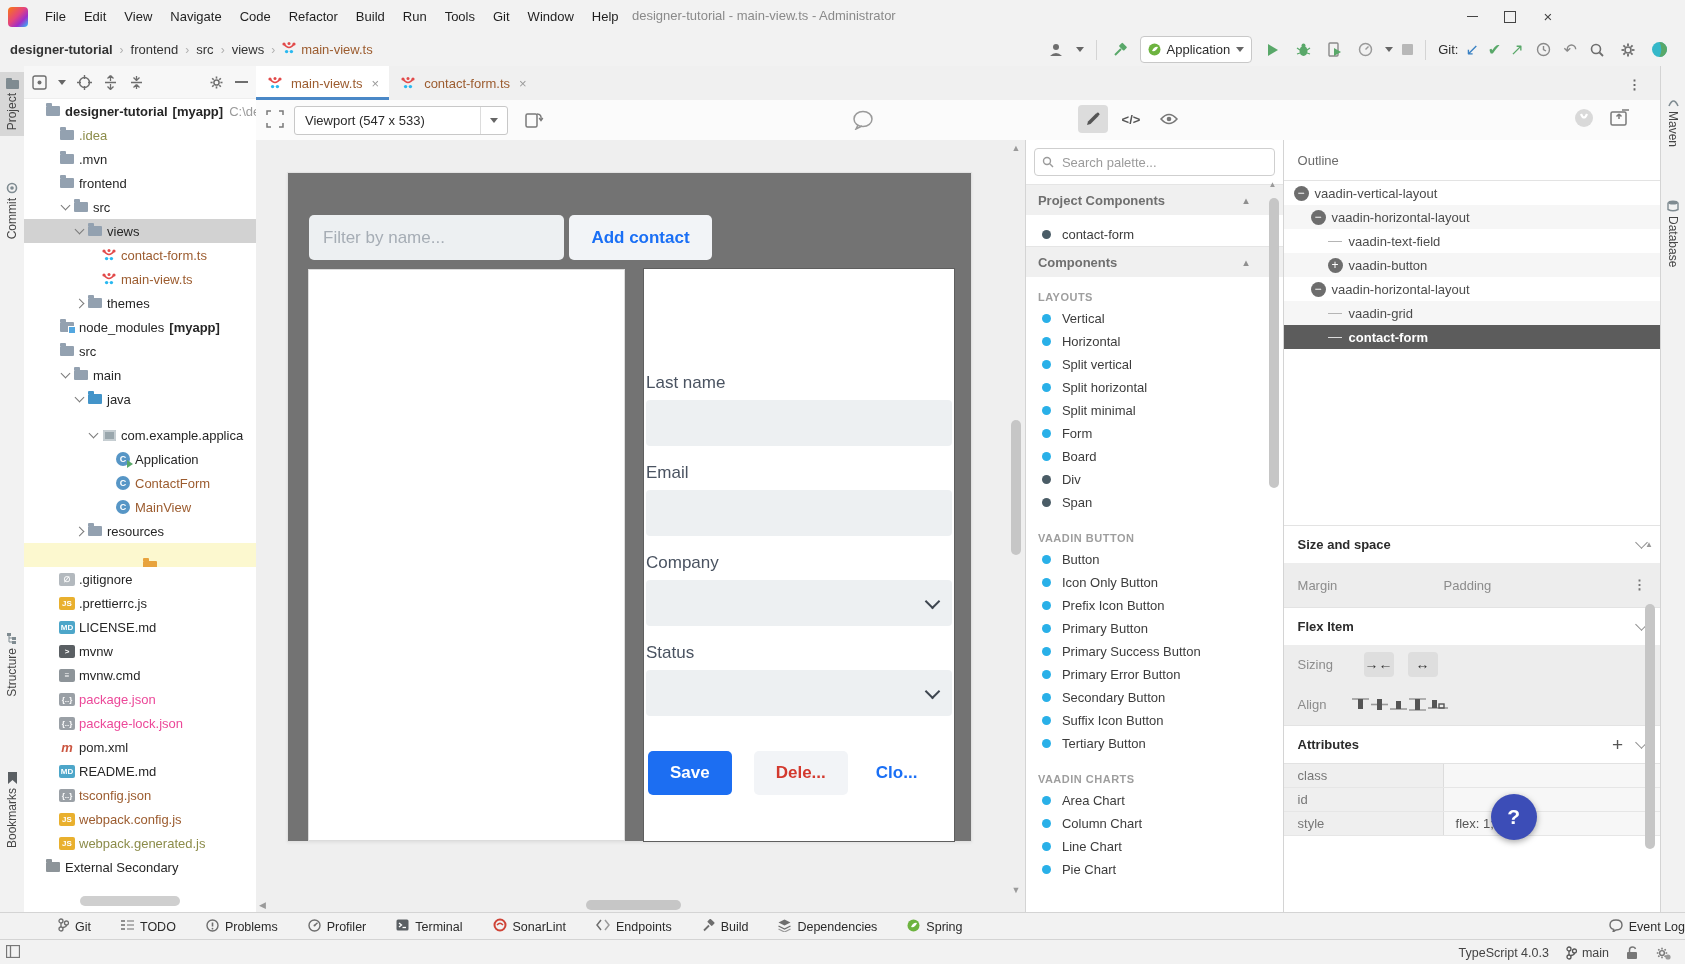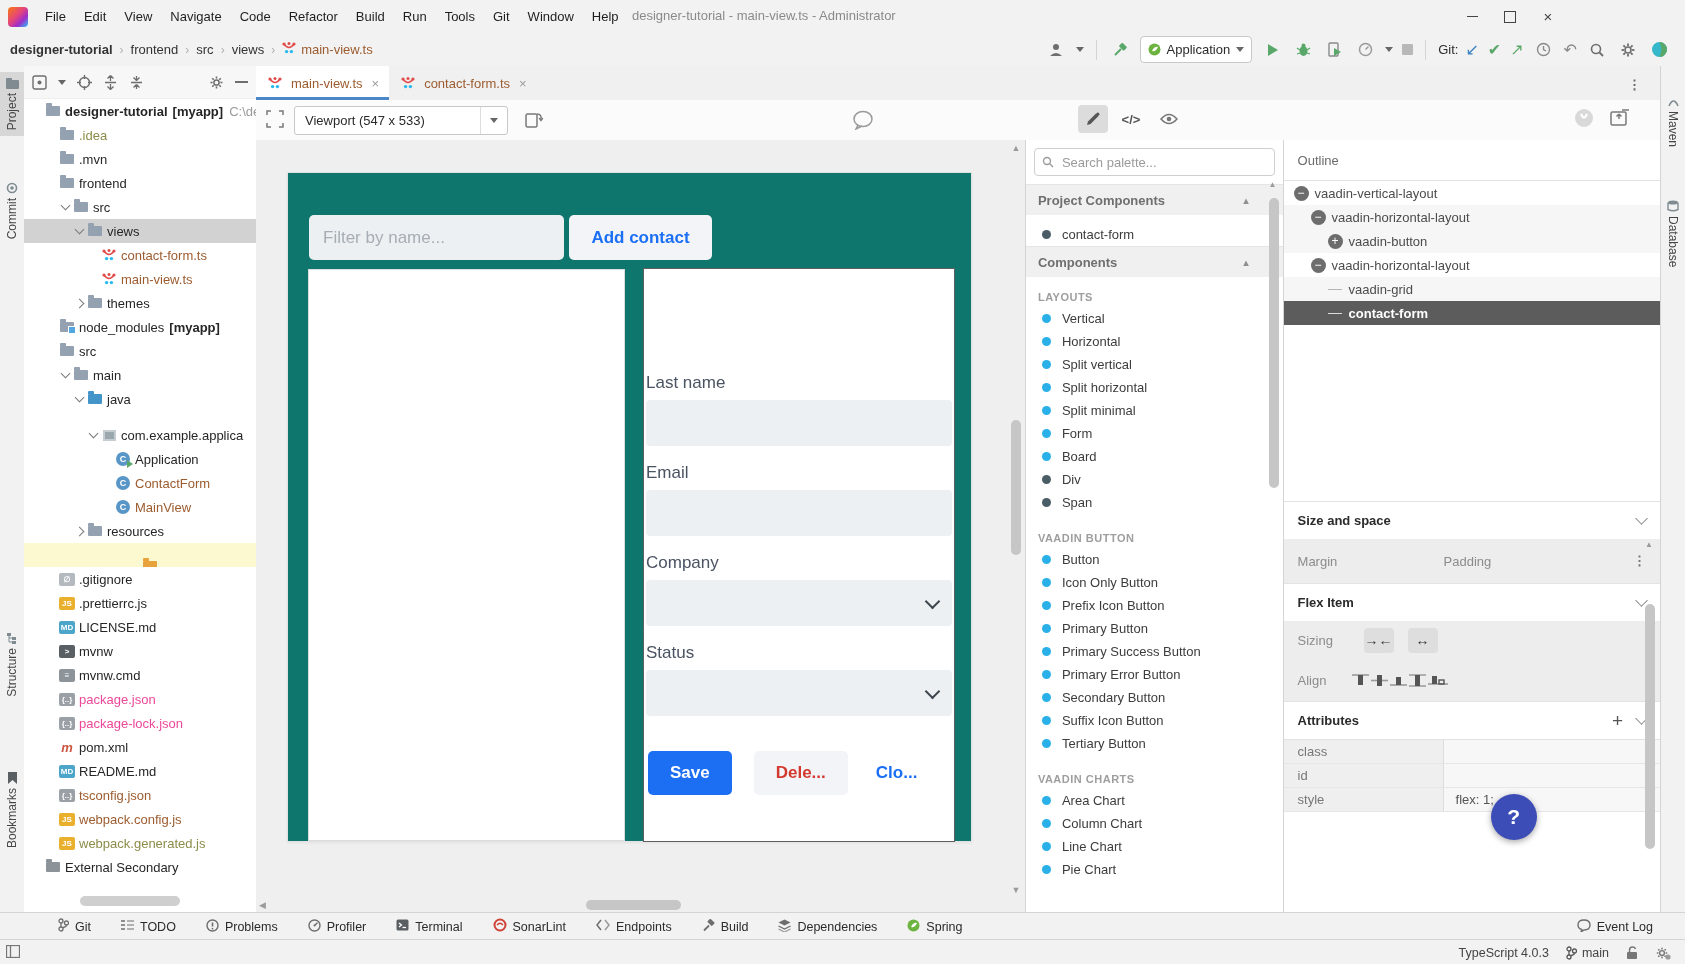--- a/index.html
+++ b/index.html
@@ -93,21 +93,21 @@
   .rot-ico{position:absolute;left:268px;top:9px;}
   .bubble-ico{position:absolute;left:596px;top:10px;}
   .mode-group{position:absolute;left:822px;top:5px;display:flex;align-items:center;gap:8px;}
   .mode-btn{width:30px;height:28px;display:flex;align-items:center;justify-content:center;border-radius:4px;}
   .mode-btn.active{background:#dcdcdc;}
   .code-txt{color:#555;font-weight:bold;font-size:13px;}
   .dt-right{position:absolute;right:30px;top:8px;display:flex;gap:16px;align-items:center;}
   
   .contentrow{flex:1;display:flex;min-height:0;}
   .canvas{width:770px;background:#efefef;position:relative;overflow:hidden;}
-  .card{position:absolute;left:31px;top:32px;width:683px;height:668px;background:#0f766e;border:1px solid #e2e2e2;box-shadow:0 1px 3px rgba(0,0,0,.06);text-decoration:underline;}
+  .card{position:absolute;left:31px;top:32px;width:683px;height:668px;background:#737373;border:1px solid #e2e2e2;box-shadow:0 1px 3px rgba(0,0,0,.06);text-decoration:underline;}
   .filterfield{position:absolute;left:21px;top:42px;width:241px;height:45px;background:#edf0f2;border-radius:5px;
     display:flex;align-items:center;padding-left:14px;color:#a6adb5;font-size:17px;}
   .addbtn{position:absolute;left:281px;top:42px;width:143px;height:45px;background:#f2f4f7;border-radius:5px;border:none;
     color:#1a6ff5;font-size:17px;font-weight:bold;font-family:inherit;}
   .gridbox{position:absolute;left:20px;top:96px;width:315px;height:570px;background:#fff;border:1px solid #dcdcdc;}
   .formbox{position:absolute;left:355px;top:95px;width:310px;height:572px;background:#fff;border:1px solid #5f5f5f;}
   .fgroup{position:absolute;left:2px;right:2px;}
   .flabel{color:#4a5361;font-size:17px;}
   .ffield{margin-top:7px;height:46px;background:#edf0f2;border-radius:4px;position:relative;}
   .fchev{position:absolute;right:14px;top:16px;width:9px;height:9px;border-right:2px solid #3e4650;border-bottom:2px solid #3e4650;transform:rotate(45deg);}
@@ -163,21 +163,21 @@
   .attr-val{flex:1;display:flex;align-items:center;padding-left:12px;color:#555;background:#f7f7f7;}
   .helpbtn{position:absolute;left:207px;top:654px;width:46px;height:46px;border-radius:50%;background:#3c4db7;color:#fff;
     font-size:21px;font-weight:bold;display:flex;align-items:center;justify-content:center;box-shadow:0 2px 6px rgba(0,0,0,.35);border:none;}
   .rp-scroll{position:absolute;right:5px;width:10px;}
   
   .rstripe{left:1660px;top:66px;width:25px;height:846px;background:#f2f2f2;border-left:1px solid #d4d4d4;}
   
   .bottombar{left:0;top:912px;width:1685px;height:27px;background:#f2f2f2;border-top:1px solid #d4d4d4;display:flex;align-items:center;}
   .bb-left{display:flex;align-items:center;margin-left:58px;gap:30px;}
   .bb-item{display:flex;align-items:center;gap:6px;color:#2b2b2b;font-size:12.5px;}
-  .bb-right{margin-left:auto;margin-right:32px;display:flex;align-items:center;gap:6px;color:#2b2b2b;font-size:12.5px;}
+  .bb-right{margin-left:auto;display:flex;align-items:center;gap:6px;color:#2b2b2b;font-size:12.5px;}
   .statusbar{left:0;top:939px;width:1685px;height:25px;background:#f2f2f2;border-top:1px solid #d4d4d4;display:flex;align-items:center;color:#444;font-size:12.5px;}
   .sb-right{margin-left:auto;margin-right:14px;display:flex;align-items:center;gap:17px;}
   .sb-item{display:flex;align-items:center;gap:5px;}
 </style>
 </head>
 <body>
 
 <div class="window">
 
   <div class="abs titlebar">
@@ -938,20 +938,24 @@
       <div class="rightpanel">
         <div class="ohead">Outline</div>
         <div id="outline-tree">
             <div class="onode" style="padding-left: 10px;">
     <span class="oexp">−</span>
     <span class="onode-label">vaadin-vertical-layout</span>
   </div>
             <div class="onode zebra" style="padding-left: 27px;">
     <span class="oexp">−</span>
     <span class="onode-label">vaadin-horizontal-layout</span>
+  </div>
+            <div class="onode" style="padding-left: 44px;">
+    <span class="oline"></span>
+    <span class="onode-label">vaadin-text-field</span>
   </div>
             <div class="onode zebra" style="padding-left: 44px;">
     <span class="oexp">+</span>
     <span class="onode-label">vaadin-button</span>
   </div>
             <div class="onode" style="padding-left: 27px;">
     <span class="oexp">−</span>
     <span class="onode-label">vaadin-horizontal-layout</span>
   </div>
             <div class="onode zebra" style="padding-left: 44px;">

